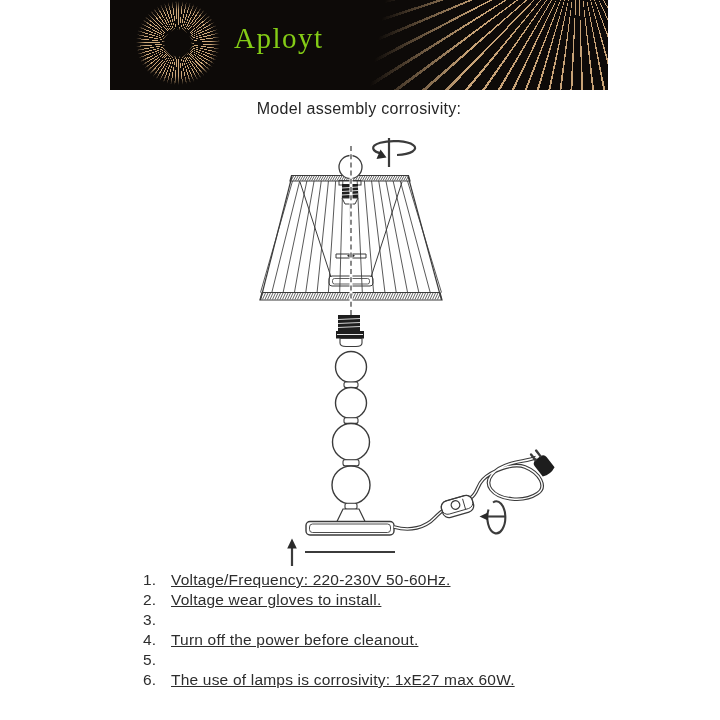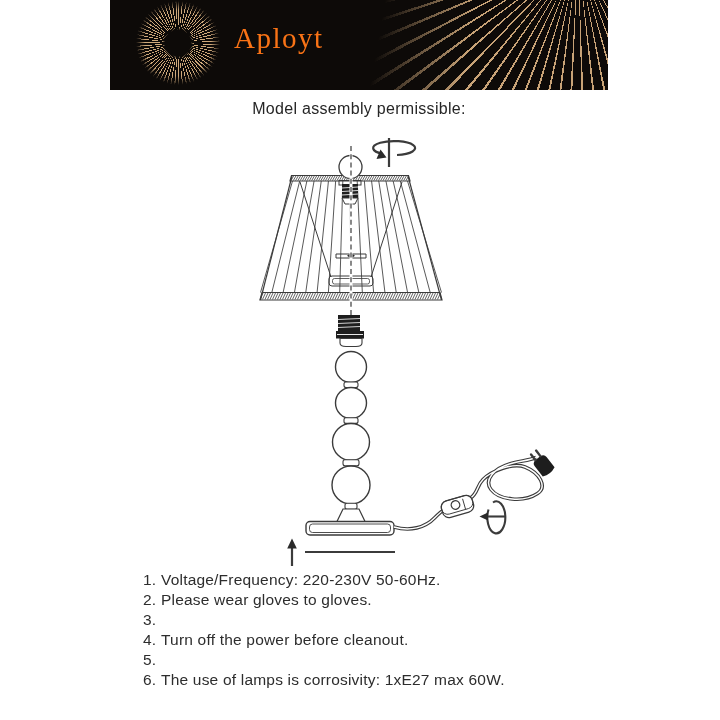--- a/index.html
+++ b/index.html
@@ -6,52 +6,52 @@
   body{width:720px;height:720px;background:#ffffff;font-family:"Liberation Sans",sans-serif;position:relative;overflow:hidden;}
   .page{position:absolute;inset:0;background:#fff;}
 
   
   .banner{position:absolute;left:110px;top:0;width:498px;height:90px;background:#0d0a08;overflow:hidden;}
   .sunburst{position:absolute;left:22px;top:-3px;width:92px;height:92px;border-radius:50%;
     background:repeating-conic-gradient(#cfa97b 0deg 1.6deg, rgba(0,0,0,0) 1.6deg 5.4deg);
     -webkit-mask:radial-gradient(circle, transparent 0 13px, #000 16px 33px, transparent 42px);
             mask:radial-gradient(circle, transparent 0 13px, #000 16px 33px, transparent 42px);}
   .brand{position:absolute;left:124px;top:22px;font-family:"Liberation Serif",serif;font-weight:400;
-    font-size:29px;letter-spacing:1.5px;color:#f97316;}
+    font-size:29px;letter-spacing:1.5px;color:#84cc16;}
   .rays{position:absolute;right:0;top:0;width:250px;height:100%;
     background:repeating-conic-gradient(from 95deg at 88% -50%, #c8a377 0deg 0.8deg, rgba(0,0,0,0) 0.8deg 4.6deg);
     -webkit-mask:linear-gradient(100deg, transparent 0 10%, #000 45%);
             mask:linear-gradient(100deg, transparent 0 10%, #000 45%);}
 
   
   .title-block{position:absolute;left:110px;top:98px;width:498px;text-align:center;color:#262626;}
   .title-line{font-size:16px;font-weight:500;line-height:21px;letter-spacing:0.3px;}
 
   
   .diagram{position:absolute;left:0;top:0;width:720px;height:720px;pointer-events:none;}
 
   
   .instructions{position:absolute;left:143px;top:570px;width:470px;color:#2d2d2d;}
   .instr-row{display:flex;font-size:15.5px;line-height:20px;letter-spacing:0.2px;}
   .instr-num{width:18px;flex:0 0 18px;}
-  .instr-text{white-space:nowrap;}
+  .instr-text{margin-left:10px;white-space:nowrap;text-decoration:underline;}
 </style>
 </head>
 <body>
 
 <div class="page">
 
   <div class="banner">
     <div class="sunburst"></div>
     <span class="brand">Aployt</span>
     <div class="rays"></div>
   </div>
 
   <div class="title-block">
-    <div class="title-line">Model assembly permissible:</div>
+    <div class="title-line">Model assembly corrosivity:</div>
   </div>
 
   <svg class="diagram" viewBox="0 0 720 720">
     <g fill="none" stroke="#3b3b3b" stroke-width="1.2">
 
       <g>
         <polygon points="292,176 408,176 441,297 261,297" fill="#ffffff" stroke="none"></polygon>
         <g id="pleats" stroke="#3b3b3b" stroke-width="0.85">
             <line x1="292.5" y1="181" x2="260.5" y2="292.5"></line>
             <line x1="299.6875" y1="181" x2="271.8125" y2="292.5"></line>
@@ -306,21 +306,21 @@
     </g>
   </svg>
 
   <div class="instructions">
     <div class="instr-row">
       <span class="instr-num">1.</span>
       <span class="instr-text">Voltage/Frequency: 220-230V 50-60Hz.</span>
     </div>
     <div class="instr-row">
       <span class="instr-num">2.</span>
-      <span class="instr-text">Please wear gloves to gloves.</span>
+      <span class="instr-text">Voltage wear gloves to install.</span>
     </div>
     <div class="instr-row">
       <span class="instr-num">3.</span>
     </div>
     <div class="instr-row">
       <span class="instr-num">4.</span>
       <span class="instr-text">Turn off the power before cleanout.</span>
     </div>
     <div class="instr-row">
       <span class="instr-num">5.</span>

